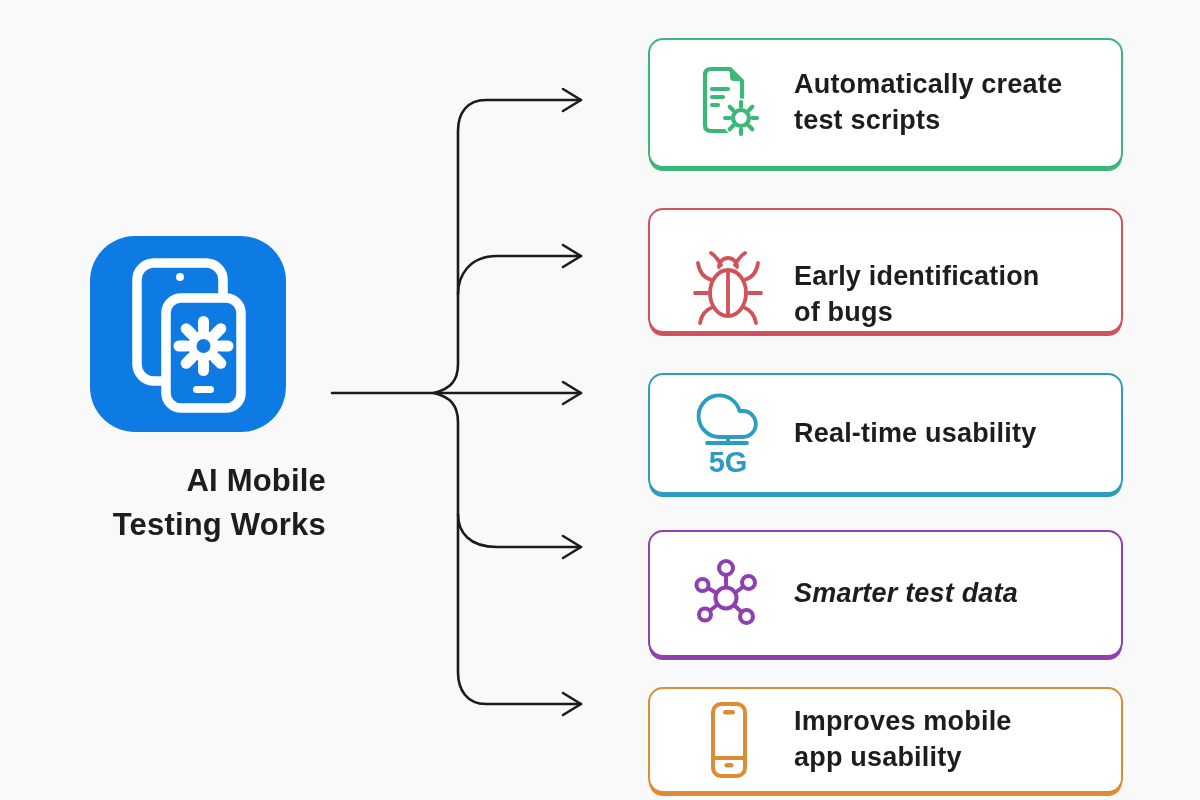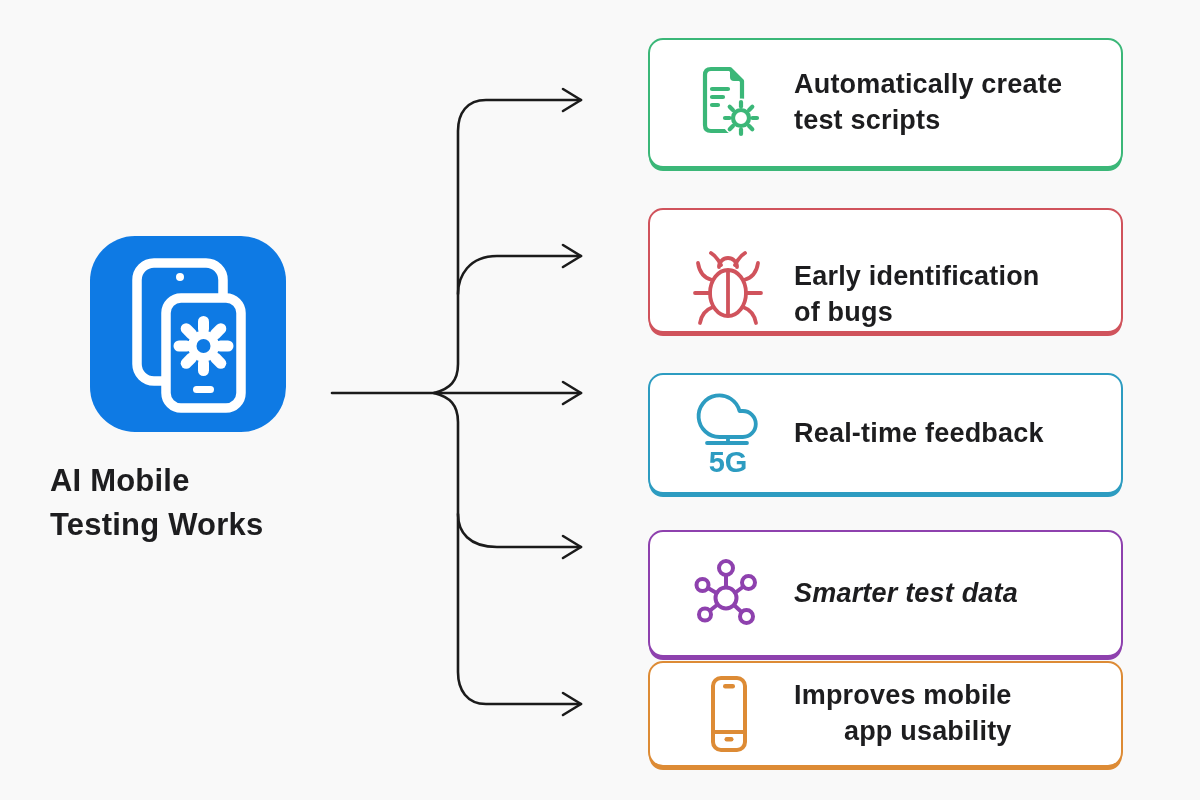--- a/index.html
+++ b/index.html
@@ -5,36 +5,36 @@
   :root { --background:#f9f9f9; --card-bg:#ffffff; --text:#1d1d1f; --line:#1b1b1b; }
   * { margin:0; padding:0; box-sizing:border-box; }
   body { font-family:"Liberation Sans","DejaVu Sans",sans-serif; background:#e8e8e8; }
   .stage {
     position:relative; width:1200px; height:800px; overflow:hidden;
     background:var(--background);
   }
   .center-icon { position:absolute; left:90px; top:236px; width:196px; height:196px; color:var(--accent,#0e7ae4); }
   .center-title {
     position:absolute; left:50px; top:459px; width:276px;
-    text-align:left; font-size:31px; font-weight:bold; color:var(--text);
+    text-align:right; font-size:31px; font-weight:bold; color:var(--text);
     line-height:1.42; white-space:pre-line; letter-spacing:0.2px;
   }
   .connector { position:absolute; inset:0; width:1200px; height:800px; color:var(--accent,#1b1b1b); pointer-events:none; }
   .connector path { stroke:currentColor; stroke-width:2.6; fill:none; stroke-linecap:round; }
   .card {
     position:absolute; left:648px; width:475px;
     background:var(--card-bg); border:2px solid var(--accent,#888);
     border-radius:15px; box-shadow:0 4px 0 -1px var(--accent,#888);
     display:flex; align-items:center; padding-left:40px; gap:28px;
   }
   .card-1 { top:38px;  height:130px; }
   .card-2 { top:208px; height:125px;align-items:flex-end; }
   .card-3 { top:373px; height:121px; }
   .card-4 { top:530px; height:127px;font-style:italic; }
-  .card-5 { top:661px; height:106px;text-align:right; }
+  .card-5 { top:687px; height:106px; }
   .card-icon { flex:0 0 auto; width:76px; height:84px; color:var(--accent,#888); }
   .card-icon svg { width:76px; height:84px; display:block; }
   .card-label {
     font-size:27px; font-weight:bold; color:var(--text);
     line-height:1.33; white-space:pre-line; letter-spacing:0.2px; max-width:330px;
   }
   .stroked { stroke:currentColor; fill:none; stroke-linecap:round; stroke-linejoin:round; }
   .g5 { font-weight:bold; font-family:"Liberation Sans","DejaVu Sans",sans-serif; }
 </style>
 </head>
@@ -134,21 +134,21 @@
     <div class="card-icon">
       <svg viewBox="0 0 76 84">
         <g transform="translate(6,-7) scale(2.6)">
           <path class="stroked" stroke-width="1.46" d="M18 10 h-1.26 A8 8 0 1 0 9 20 h9 a5 5 0 0 0 0 -10 z"></path>
         </g>
         <line class="stroked" stroke-width="3.8" x1="38" y1="45" x2="38" y2="51"></line>
         <line class="stroked" stroke-width="3.8" x1="17" y1="51" x2="57" y2="51"></line>
         <text class="g5" x="38" y="80" font-size="29" fill="currentColor" text-anchor="middle">5G</text>
       </svg>
     </div>
-    <div class="card-label">Real-time feedback</div>
+    <div class="card-label">Real-time usability</div>
   </div>
 
   <div class="card card-4" style="--accent: #8e41ae;">
     <div class="card-icon">
       <svg viewBox="0 0 76 84">
         <g class="stroked" stroke-width="4">
           <circle cx="36" cy="46" r="10.5"></circle>
           <line x1="36" y1="35" x2="36" y2="23"></line>
           <circle cx="36" cy="16" r="7"></circle>
           <line x1="26.5" y1="41" x2="18" y2="36"></line>

